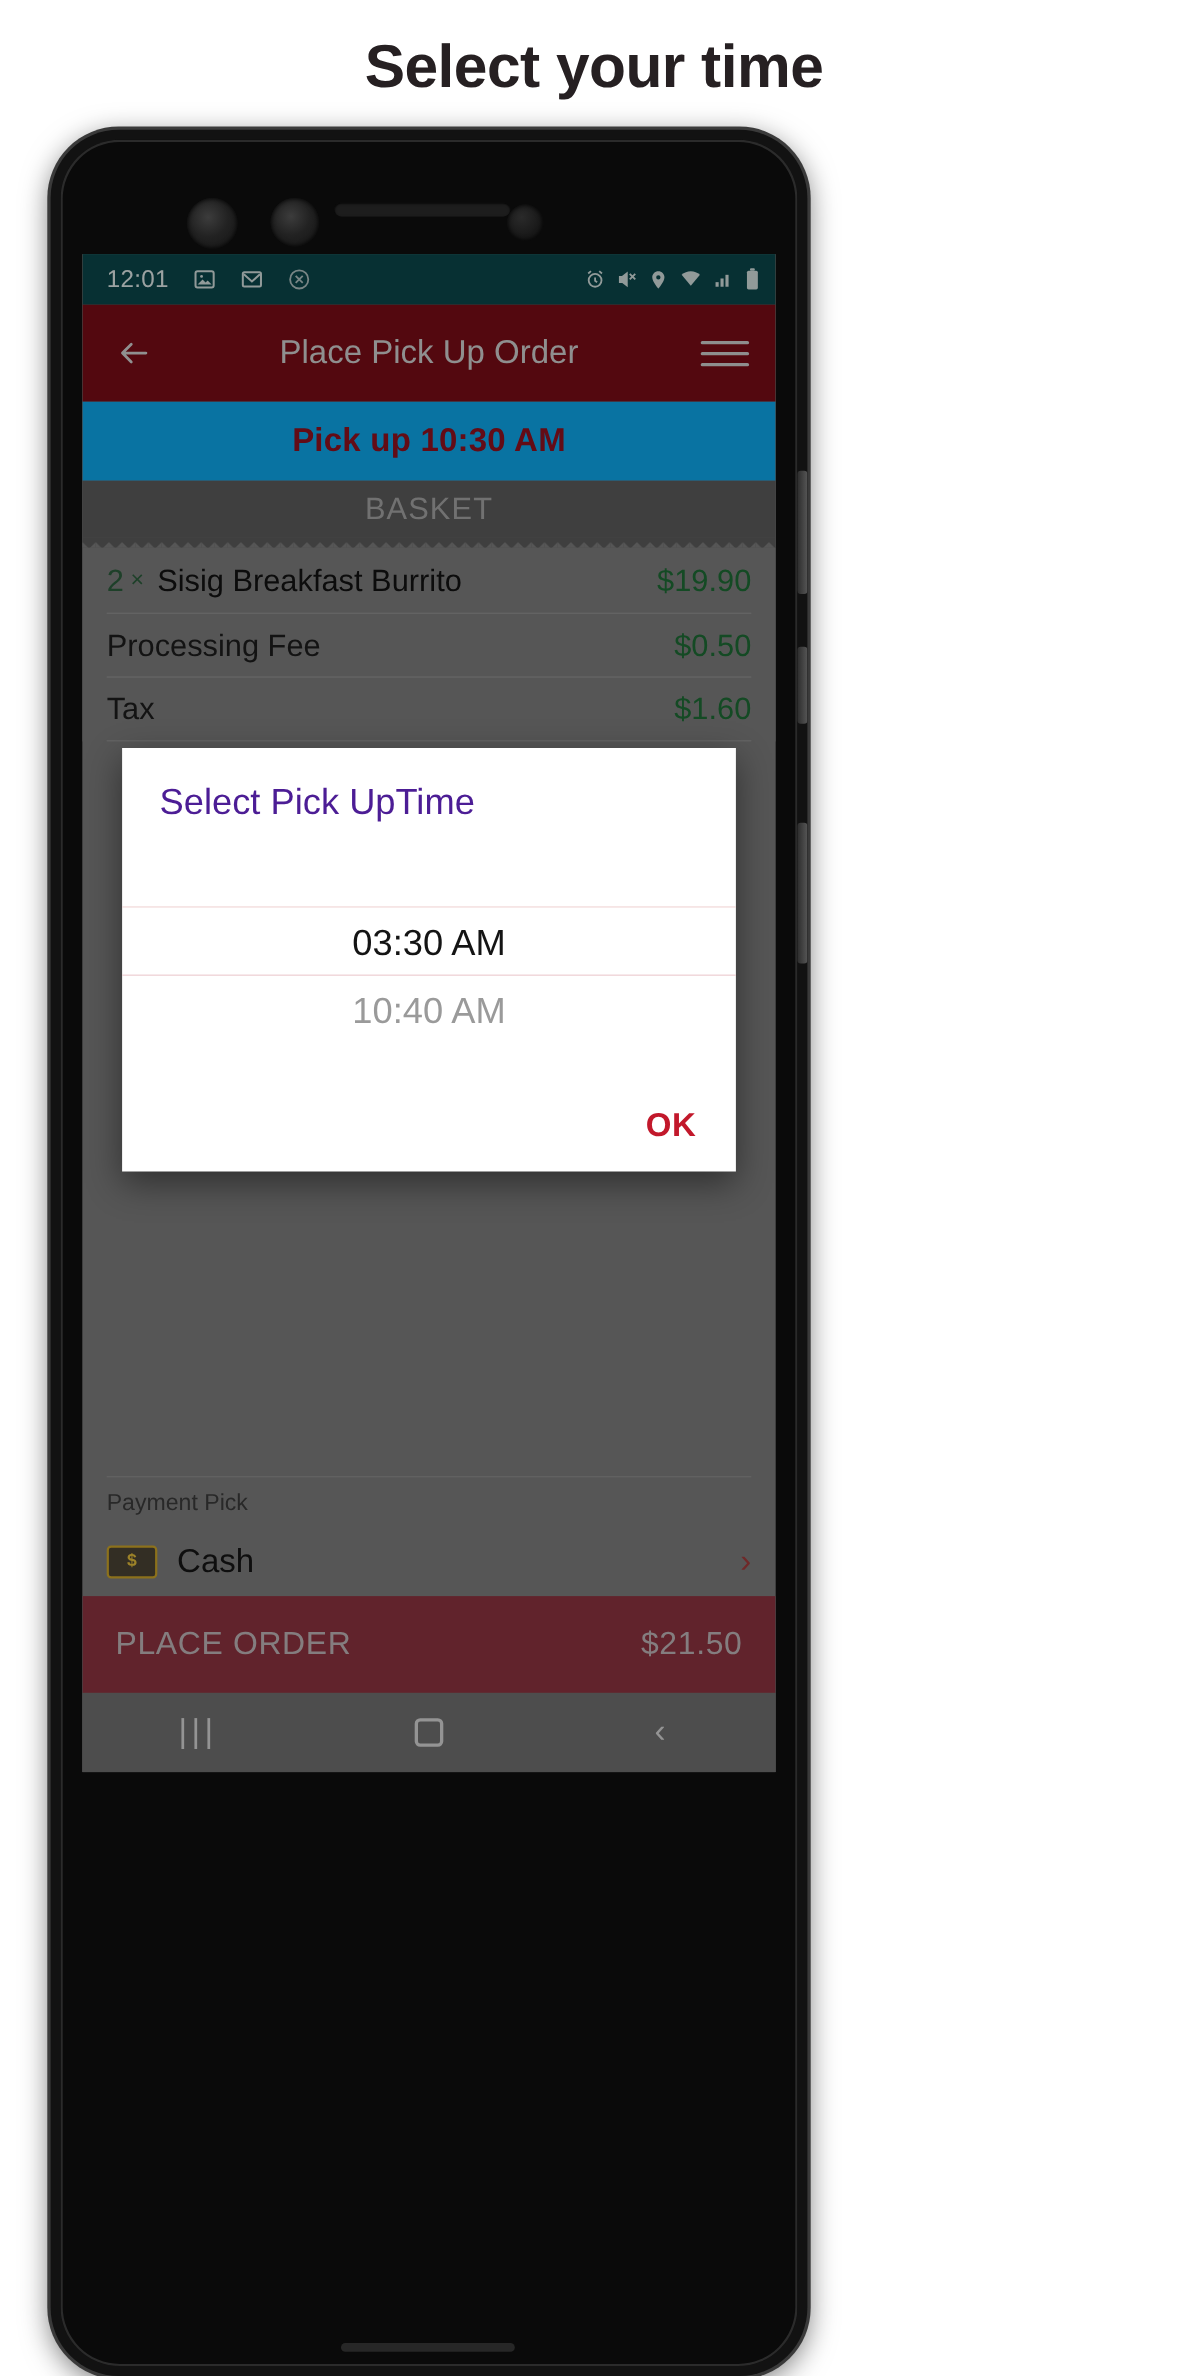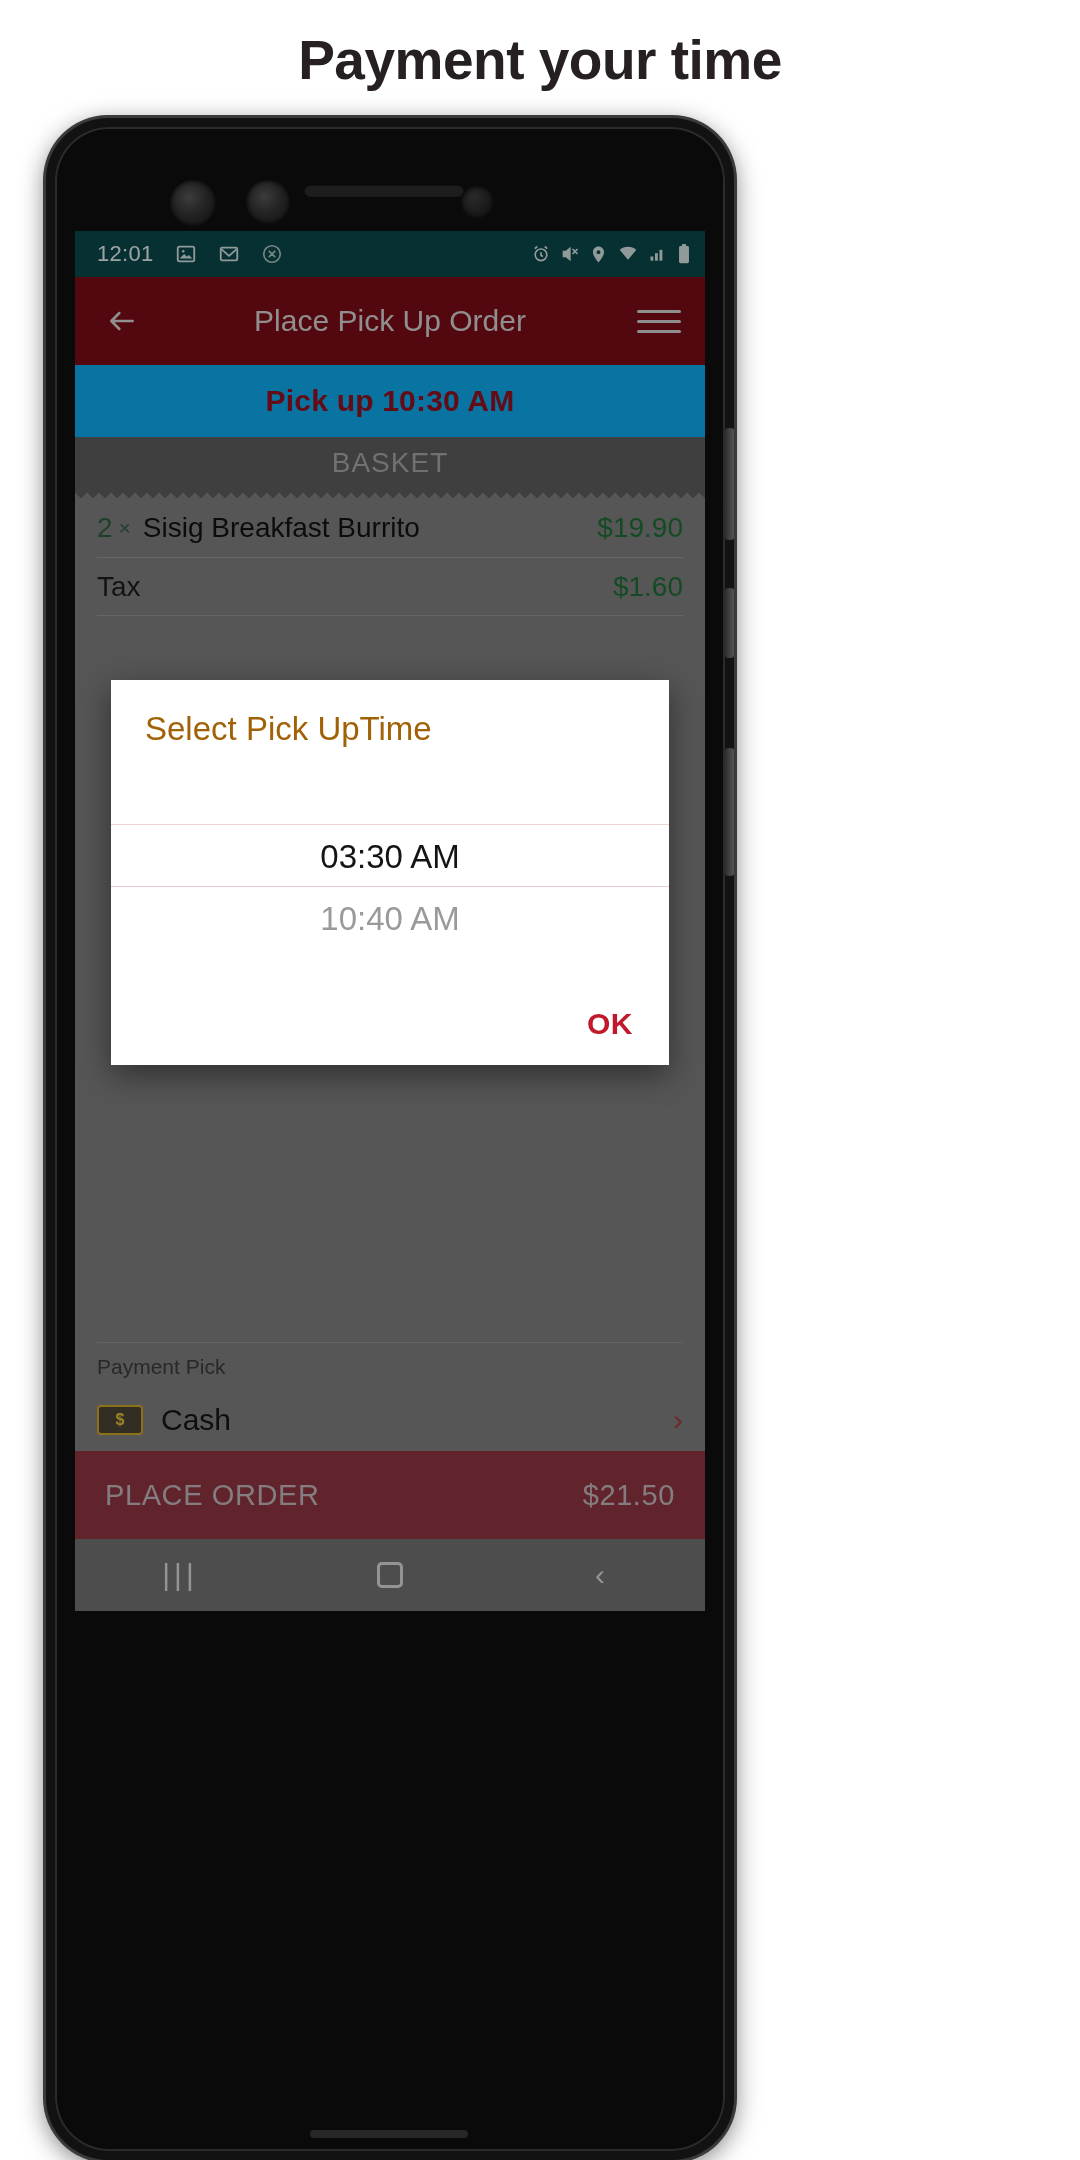--- a/index.html
+++ b/index.html
@@ -218,21 +218,21 @@
   .dialog {
     position: absolute;
     left: 36px; top: 449px;
     width: 558px; height: 385px;
     background: #ffffff;
     box-shadow: 0 10px 30px rgba(0,0,0,.45);
     display: flex; flex-direction: column;
   }
   .dlg-title {
     padding: 30px 34px 0;
-    font-size: 33px; color: #a16207;
+    font-size: 33px; color: #4c1d95;
   }
   .picker {
     position: relative;
     flex: 1;
     margin-top: 16px;
   }
   .picker-row {
     height: 62px;
     display: flex; align-items: center; justify-content: center;
     font-size: 33px;
@@ -255,21 +255,21 @@
     letter-spacing: .5px;
     background: none; border: none; cursor: pointer;
     font-family: "Liberation Sans", sans-serif;
   }
 </style>
 </head>
 <body>
 
 <div id="page">
 
-  <div class="page-title">Payment your time</div>
+  <div class="page-title">Select your time</div>
 
   <div class="phone">
     <div class="phone-inner-bevel"></div>
 
     <div class="side-btn b1"></div>
     <div class="side-btn b2"></div>
     <div class="side-btn b3"></div>
 
     <div class="sensors">
       <div class="cam c1"></div>
@@ -364,20 +364,24 @@
       <div class="zigzag"></div>
 
       <div class="basket">
         <div class="b-row">
           <span class="qty">2</span>
           <span class="times">×</span>
           <span>Sisig Breakfast Burrito</span>
           <span class="price">$19.90</span>
         </div>
         <div class="totals">
+          <div class="t-row">
+            <span>Processing Fee</span>
+            <span class="price">$0.50</span>
+          </div>
           <div class="t-row">
             <span>Tax</span>
             <span class="price">$1.60</span>
           </div>
         </div>
       </div>
 
       <div class="payment-wrap">
         <div class="pay-label">Payment Pick</div>
         <div class="pay-row">

